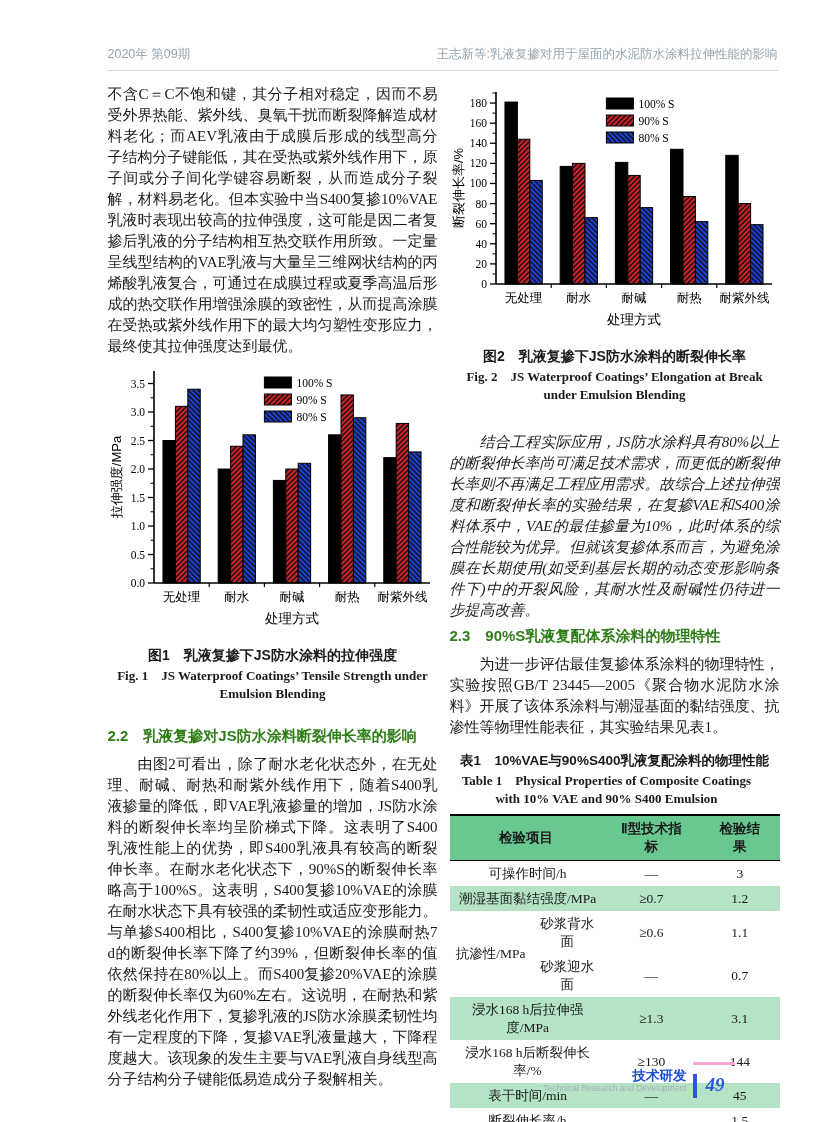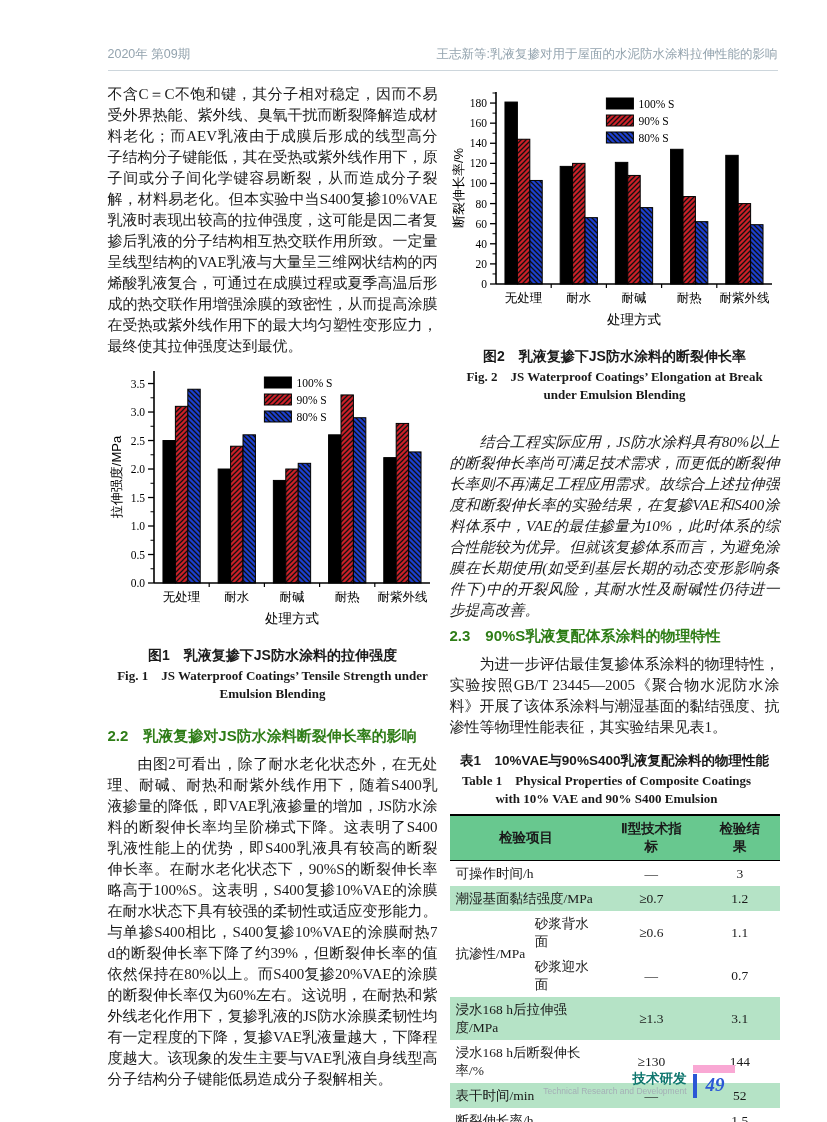--- a/index.html
+++ b/index.html
@@ -23,28 +23,28 @@
   .fig-cap-en{font-weight:bold;font-size:13px;text-align:center;line-height:18px;margin:0 6px;}
   .chart-wrap{margin-top:8px;}
   
   .tbl-title-cn{font-family:"Liberation Sans","DejaVu Sans",sans-serif;font-weight:bold;
                 font-size:13.5px;text-align:center;margin:14px 0 2px 0;}
   .tbl-title-en{font-weight:bold;font-size:13px;text-align:center;line-height:18px;margin:0 20px 6px 4px;}
   table.props{border-collapse:collapse;width:100%;font-size:13.5px;
               border-top:2px solid #000;border-bottom:2px solid #000;}
   table.props th{font-weight:bold;padding:4px 15px;border-bottom:1.5px solid #000;font-family:Liberation Mono, monospace;}
   table.props td{padding:3.5px 3px;text-align:center;}
-  table.props td.al{text-align:left;padding-left:6px;}
+  table.props td.al{text-align:center;padding-left:6px;}
   
   .page-footer{position:absolute;right:70px;bottom:24px;display:flex;align-items:flex-start;}
   .footer-text{text-align:right;margin-right:6px;padding-top:6px;}
   .footer-cn{font-family:"Liberation Sans","DejaVu Sans",sans-serif;font-weight:bold;
-             font-size:13.5px;color:#0f766e;line-height:15px;}
+             font-size:13.5px;color:#1d4ed8;line-height:15px;}
   .footer-en{font-family:"Liberation Sans","DejaVu Sans",sans-serif;font-size:8.5px;color:#a4afb6;}
-  .page-badge{border-top:8px solid #f9a8d4;padding-top:1px;}
+  .page-badge{border-top:3px solid #f9a8d4;padding-top:9px;}
   .page-badge .num{display:inline-block;border-left:4px solid #2b57d5;padding:0 10px 2px 9px;
                    font-style:italic;font-weight:bold;font-size:19px;color:#2b57d5;}
   svg text{font-family:"Liberation Serif","DejaVu Serif",serif;}
   svg text.cjk{font-family:"Liberation Sans","DejaVu Sans",sans-serif;}
 </style>
 </head>
 <body>
 
 <div class="page">
 
@@ -262,21 +262,21 @@
               <td>3.1</td>
             </tr>
             <tr>
               <td colspan="2" class="al">浸水168 h后断裂伸长率/%</td>
               <td>≥130</td>
               <td>144</td>
             </tr>
             <tr style="background: rgb(181, 227, 198); margin-left: 16px;">
               <td colspan="2" class="al">表干时间/min</td>
               <td>—</td>
-              <td>52</td>
+              <td>45</td>
             </tr>
             <tr>
               <td colspan="2" class="al">断裂伸长率/h</td>
               <td>—</td>
               <td>1.5</td>
             </tr>
           </tbody>
       </table>
 
       <p class="body-text indent" style="margin-top:16px;">由表1可见，复掺10%VAE和90%S400涂膜的各项性能指标均符合GB/T 23445—2009《聚合物水泥防水涂料》中Ⅱ型标准的要求，其较宜用来配制强度要求较高的用于屋面的JS防水涂料。下一步针对该复掺体系，</p>

